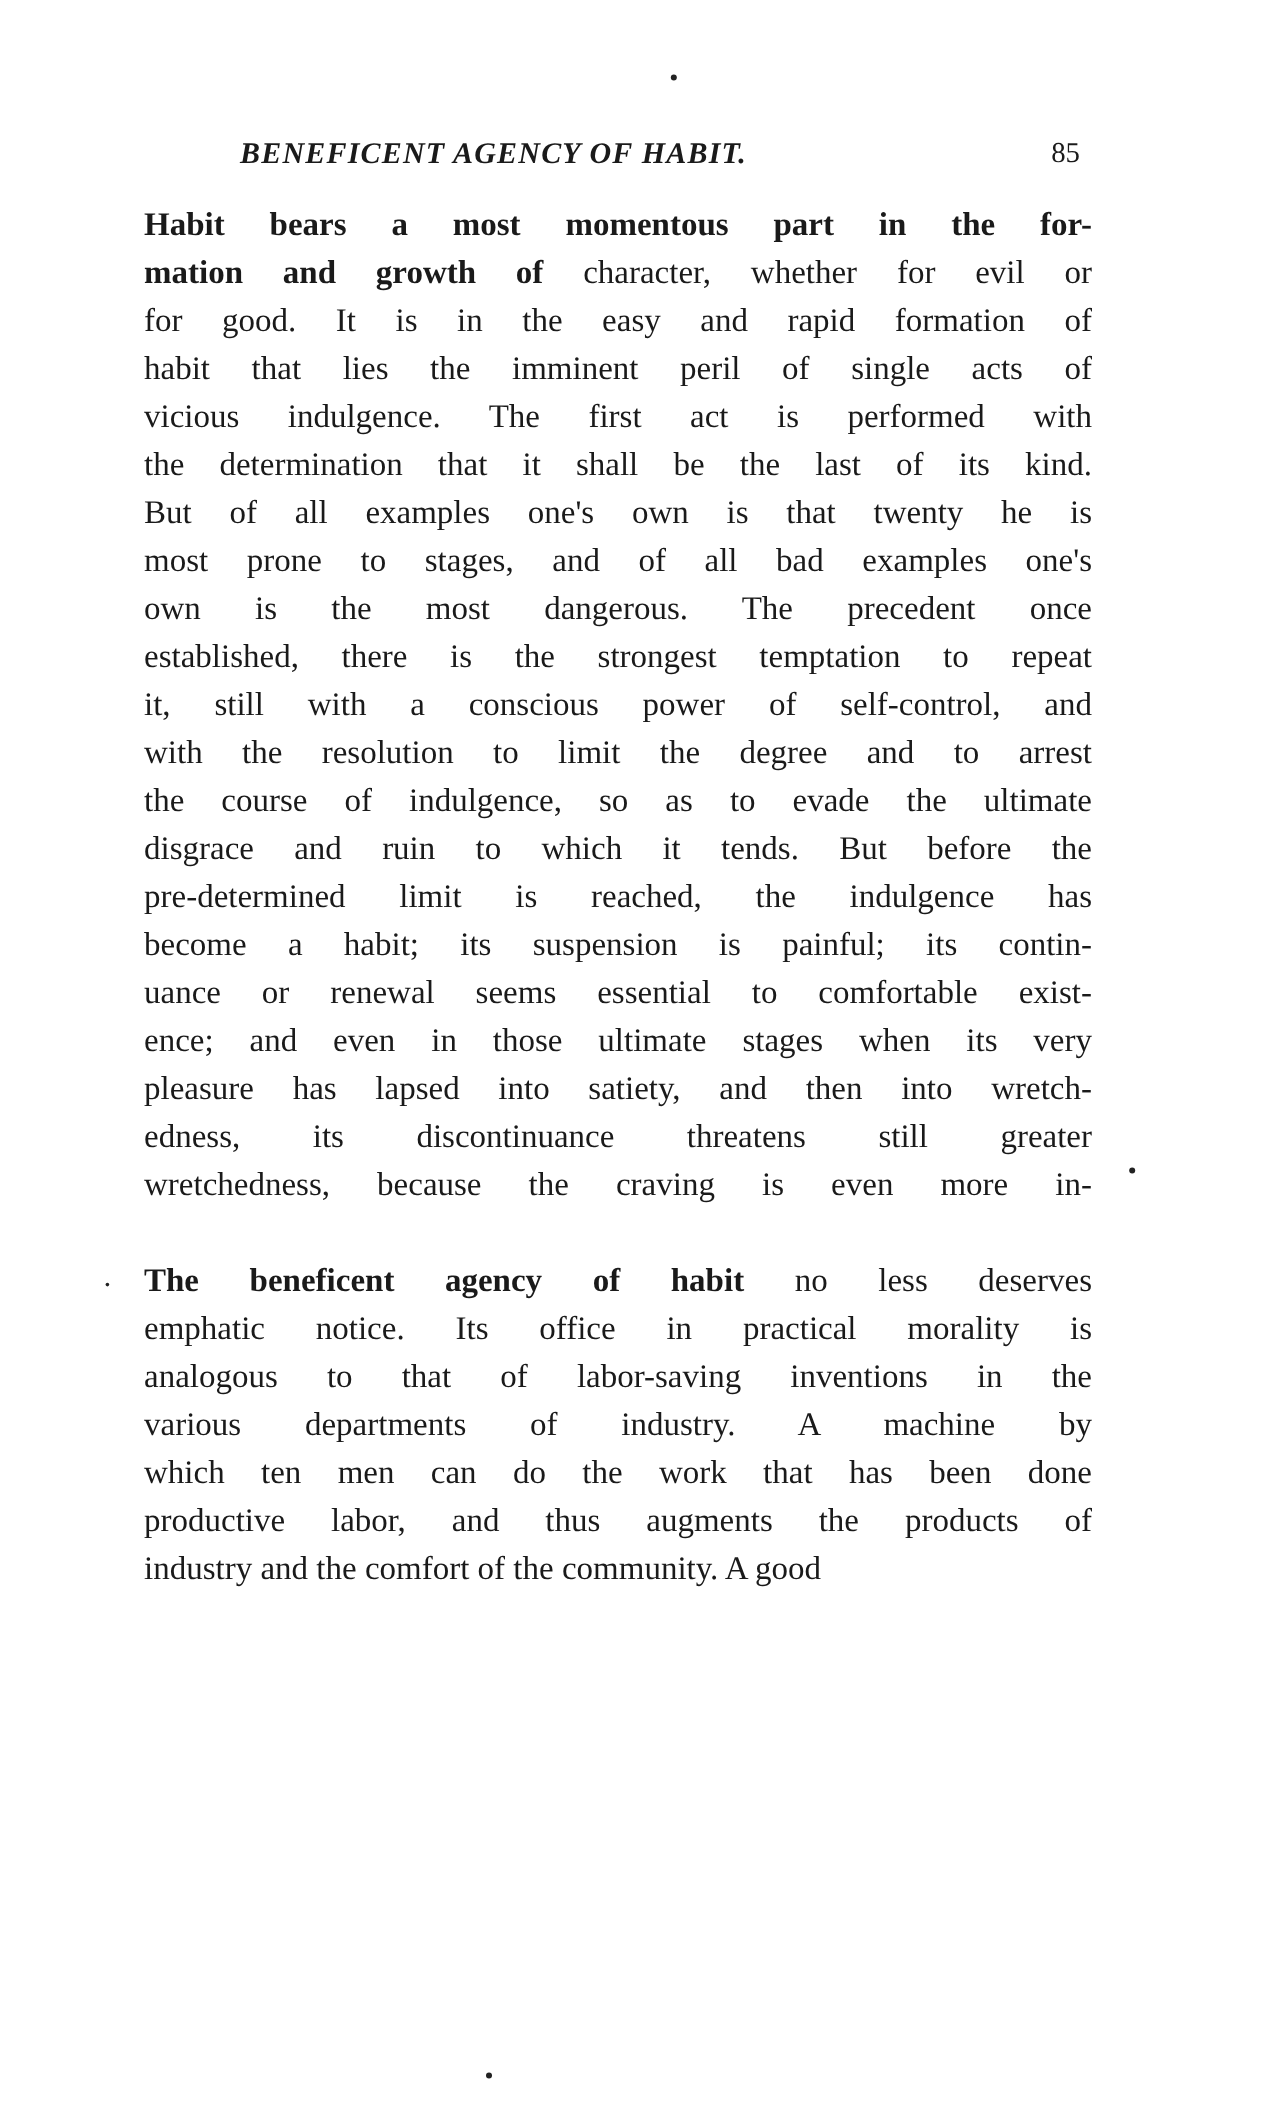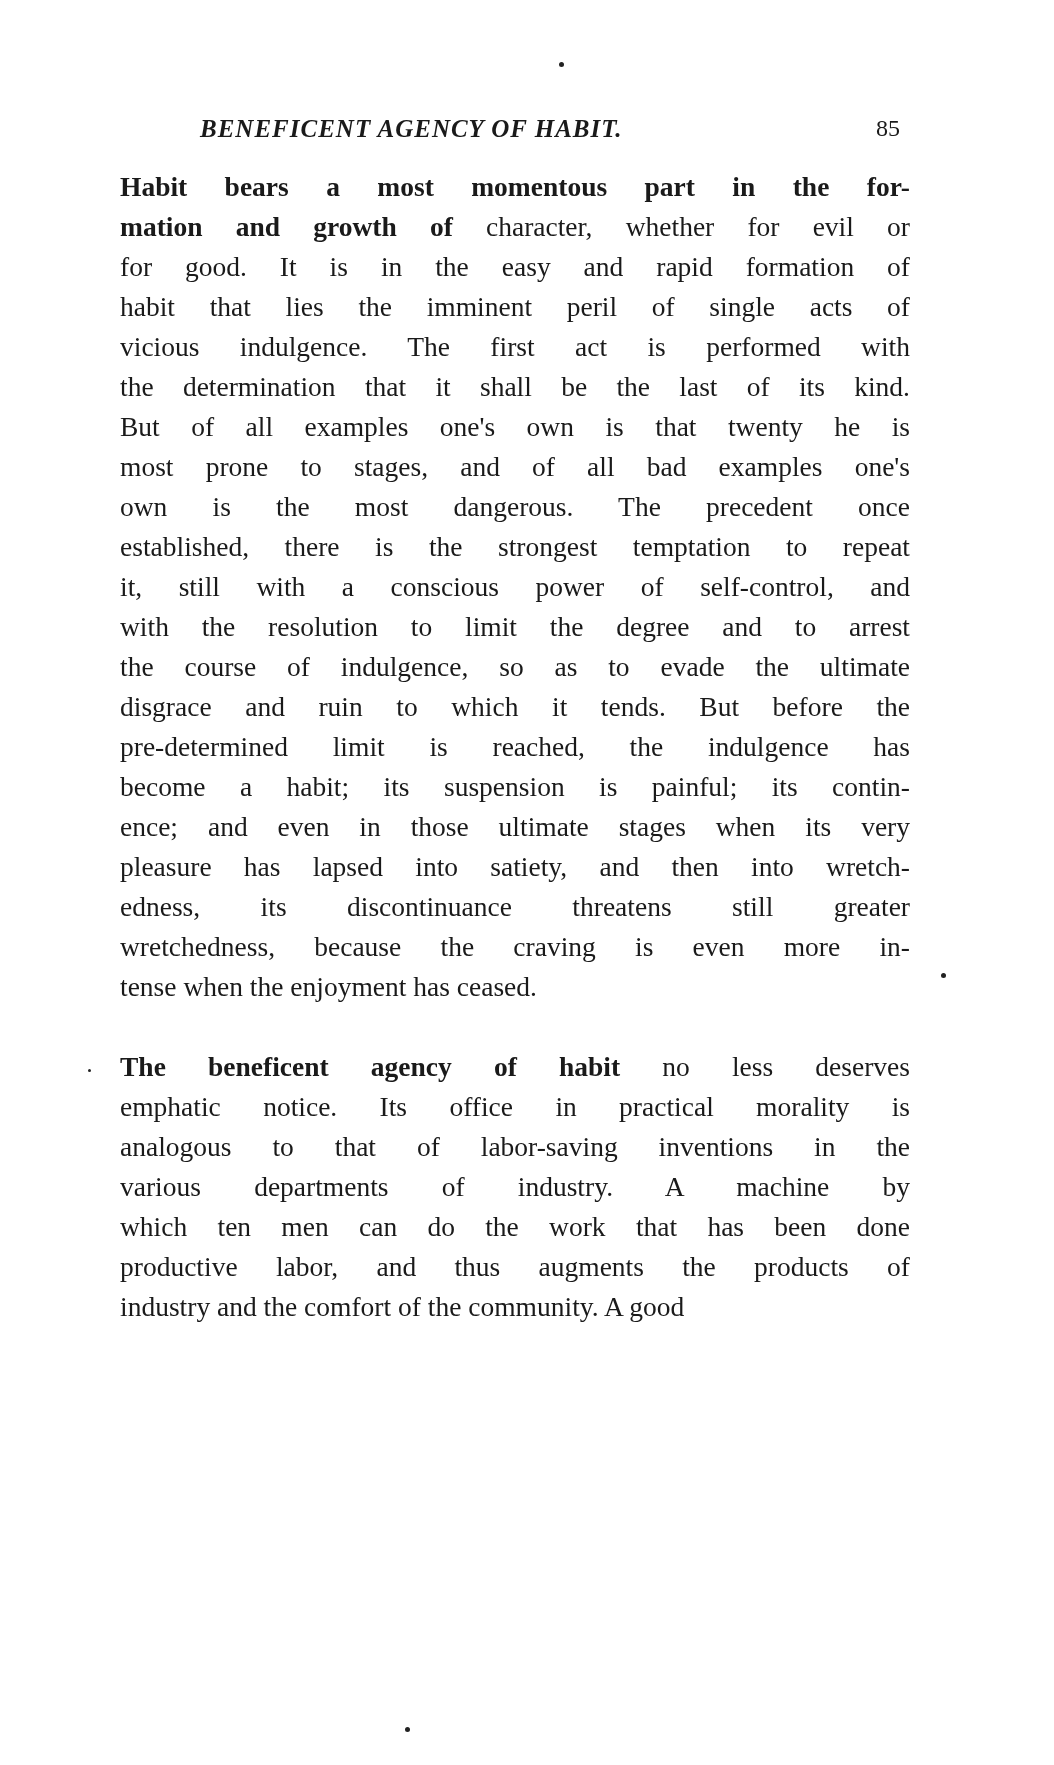--- a/index.html
+++ b/index.html
@@ -46,25 +46,25 @@
   <span class="line">But of all examples one's own is that twenty he is</span>
   <span class="line">most prone to stages, and of all bad examples one's</span>
   <span class="line">own is the most dangerous.  The precedent once</span>
   <span class="line">established, there is the strongest temptation to repeat</span>
   <span class="line">it, still with a conscious power of self-control, and</span>
   <span class="line">with the resolution to limit the degree and to arrest</span>
   <span class="line">the course of indulgence, so as to evade the ultimate</span>
   <span class="line">disgrace and ruin to which it tends.  But before the</span>
   <span class="line">pre-determined limit is reached, the indulgence has</span>
   <span class="line">become a habit; its suspension is painful; its contin-</span>
+  <span class="line">uance or renewal seems essential to comfortable exist-</span>
   <span class="line">ence; and even in those ultimate stages when its very</span>
   <span class="line">pleasure has lapsed into satiety, and then into wretch-</span>
   <span class="line">edness, its discontinuance threatens still greater</span>
   <span class="line">wretchedness, because the craving is even more in-</span>
-  <span class="line last">tense when the enjoyment has ceased.</span>
 </p>
 
 <p class="para p2">
   <span class="line"><span class="lead">The beneficent agency of habit</span> no less deserves</span>
   <span class="line">emphatic notice.  Its office in practical morality is</span>
   <span class="line">analogous to that of labor-saving inventions in the</span>
   <span class="line">various departments of industry.  A machine by</span>
   <span class="line">which ten men can do the work that has been done</span>
   <span class="line">productive labor, and thus augments the products of</span>
   <span class="line last">industry and the comfort of the community.  A good</span>

